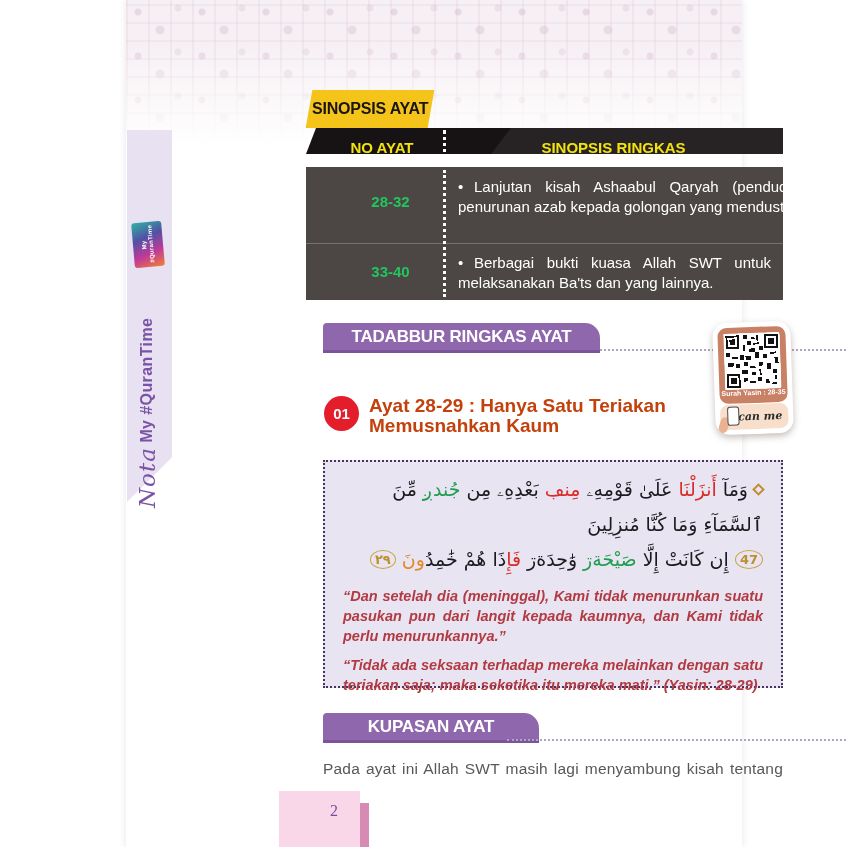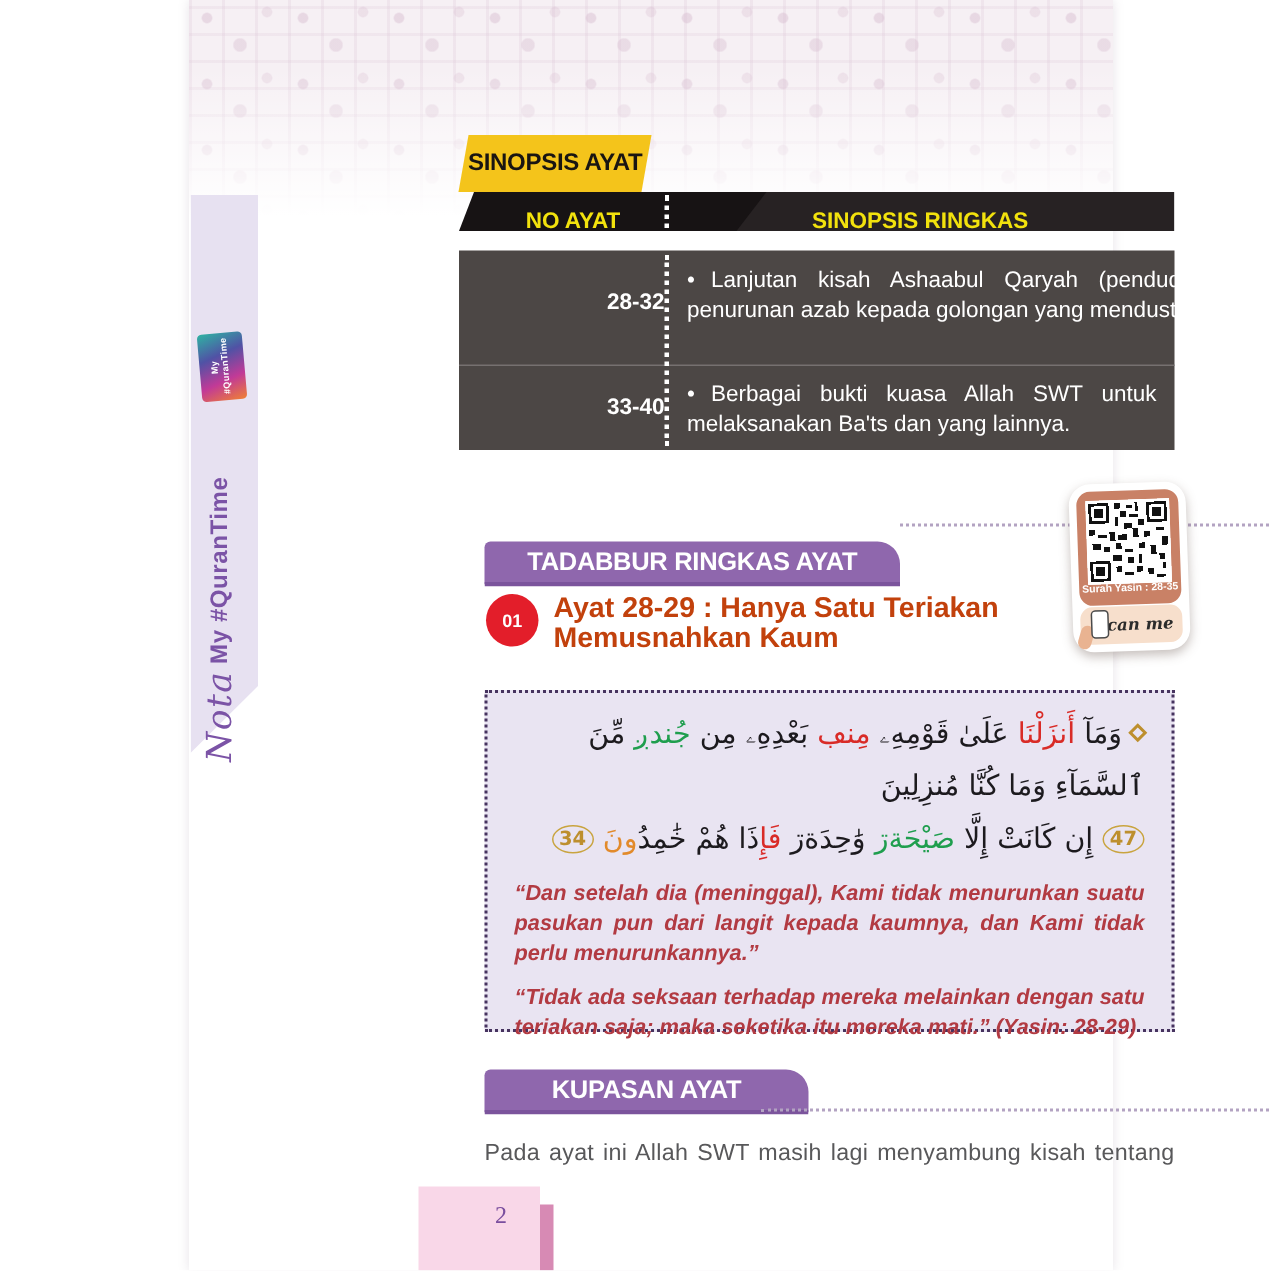--- a/index.html
+++ b/index.html
@@ -44,42 +44,42 @@
   .tbl-header .right-tone{position:absolute;left:175px;top:0;width:302px;height:39px;
     background:#272223;clip-path:polygon(30px 0,100% 0,100% 100%,0 100%);}
   .hdr-col1{position:absolute;left:14px;top:0;width:124px;height:39px;display:flex;
     align-items:center;justify-content:center;color:#f2e20d;font-weight:bold;font-size:15px;}
   .hdr-col2{position:absolute;left:138px;top:0;width:339px;height:39px;display:flex;
     align-items:center;justify-content:center;color:#f2e20d;font-weight:bold;font-size:15px;}
   .tbl-rows{position:absolute;left:180px;top:167px;width:477px;height:133px;background:#4c4745;}
   .row-divider{position:absolute;left:0;top:76px;width:477px;height:0;border-top:1px solid #767170;}
   .col-divider{position:absolute;left:137px;top:3px;height:127px;width:0;border-left:3px dotted #ffffff;}
   .hdr-col-divider{position:absolute;left:137px;top:2px;height:36px;width:0;border-left:3px dotted #ffffff;}
-  .ayat-no{position:absolute;left:0;width:137px;text-align:right;color:#ffffff;
+  .ayat-no{position:absolute;left:0;width:137px;text-align:center;color:#22c55e;
     font-weight:bold;font-size:15px;padding-left:32px;}
   .ayat-no.r1{top:26px;} .ayat-no.r2{top:96px;}
   .row-text{position:absolute;left:152px;width:498px;color:#ffffff;font-size:15px;
     line-height:20px;text-align:justify;width:494px;}
   .row-text.r1{top:10px;width:494px;max-width:494px;}
   .row-text.r2{top:86px;}
   .row-text{width:494px;} .row-text{left:152px;right:12px;width:auto;}
   .row-text .b{display:inline-block;width:16px;}
   
   .purple-banner{position:absolute;height:30px;background:#8f67ad;border-radius:4px 15px 0 0;
     border-bottom:3px solid #7b549c;display:flex;align-items:center;justify-content:center;}
   .purple-banner span{color:#ffffff;font-weight:bold;font-size:17px;letter-spacing:-.2px;}
-  .banner-tadabbur{left:197px;top:323px;width:277px;margin-top:38px;}
+  .banner-tadabbur{left:197px;top:323px;width:277px;}
   .banner-kupasan{left:197px;top:713px;width:216px;}
   .dotline{position:absolute;height:0;border-top:2px dotted #b3a3c2;}
   .dotline.t{left:474px;top:349px;width:266px;}
   .dotline.k{left:381px;top:739px;width:359px;}
   
   .num-circle{position:absolute;left:198px;top:396px;width:35px;height:35px;border-radius:50%;
     background:#e31e2a;display:flex;align-items:center;justify-content:center;color:#fff;
-    font-weight:bold;font-size:12px;}
+    font-weight:bold;font-size:15px;}
   .item-title{position:absolute;left:243px;top:396px;width:350px;color:#c2410c;
     font-weight:bold;font-size:19px;line-height:20px;}
   
   .qr-badge{position:absolute;left:588px;top:322px;width:78px;height:112px;background:#ffffff;
     border-radius:14px;box-shadow:0 3px 7px rgba(90,70,60,.35);transform:rotate(-2deg);padding:5px;}
   .qr-top{position:absolute;left:5px;top:5px;width:68px;height:76px;background:#c98166;
     border-radius:9px;}
   .qr-box{position:absolute;left:6px;top:6px;width:56px;height:56px;background:#ffffff;border-radius:2px;}
   .qr-caption{position:absolute;left:0;top:62px;width:68px;text-align:center;color:#ffffff;
     font-size:7px;font-weight:bold;}
@@ -215,21 +215,21 @@
       <div class="phone-shape"></div>
     </div>
 
     <div class="num-circle">
       <span>01</span>
     </div>
     <div class="item-title">Ayat 28-29 : Hanya Satu Teriakan Memusnahkan Kaum</div>
 
     <div class="verse-block">
       <div class="arabic"><span class="ornament"></span><span><span class="seg-black">وَمَآ </span><span class="seg-red">أَنزَلْنَا</span><span class="seg-black"> عَلَىٰ قَوْمِهِۦ </span><span class="seg-red">مِنڢ</span><span class="seg-black"> بَعْدِهِۦ مِن </span><span class="seg-green">جُندږ</span><span class="seg-black"> مِّنَ ٱلسَّمَآءِ وَمَا كُنَّا مُنزِلِينَ</span></span></div>
-      <div class="arabic"><span class="ayah-num">47</span> <span><span class="seg-black">إِن كَانَتْ إِلَّا </span><span class="seg-green">صَيْحَةڗ</span><span class="seg-black"> وَٰحِدَةڗ </span><span class="seg-red">فَإِ</span><span class="seg-black">ذَا هُمْ خَٰمِدُ</span><span class="seg-orange">ونَ</span></span> <span class="ayah-num">34</span></div>
+      <div class="arabic"><span class="ayah-num">47</span> <span><span class="seg-black">إِن كَانَتْ إِلَّا </span><span class="seg-green">صَيْحَةڗ</span><span class="seg-black"> وَٰحِدَةڗ </span><span class="seg-red">فَإِ</span><span class="seg-black">ذَا هُمْ خَٰمِدُ</span><span class="seg-orange">ونَ</span></span> <span class="ayah-num">٢٩</span></div>
       <p class="translation">“Dan setelah dia (meninggal), Kami tidak menurunkan suatu pasukan pun dari langit kepada kaumnya, dan Kami tidak perlu menurunkannya.”</p>
       <p class="translation">“Tidak ada seksaan terhadap mereka melainkan dengan satu teriakan saja; maka seketika itu mereka mati.” (Yasin: 28-29)</p>
     </div>
 
     <div class="purple-banner banner-kupasan">
       <span>KUPASAN AYAT</span>
     </div>
     <div class="dotline k"></div>
     <div class="body-text">Pada ayat ini Allah SWT masih lagi menyambung kisah tentang</div>
 

